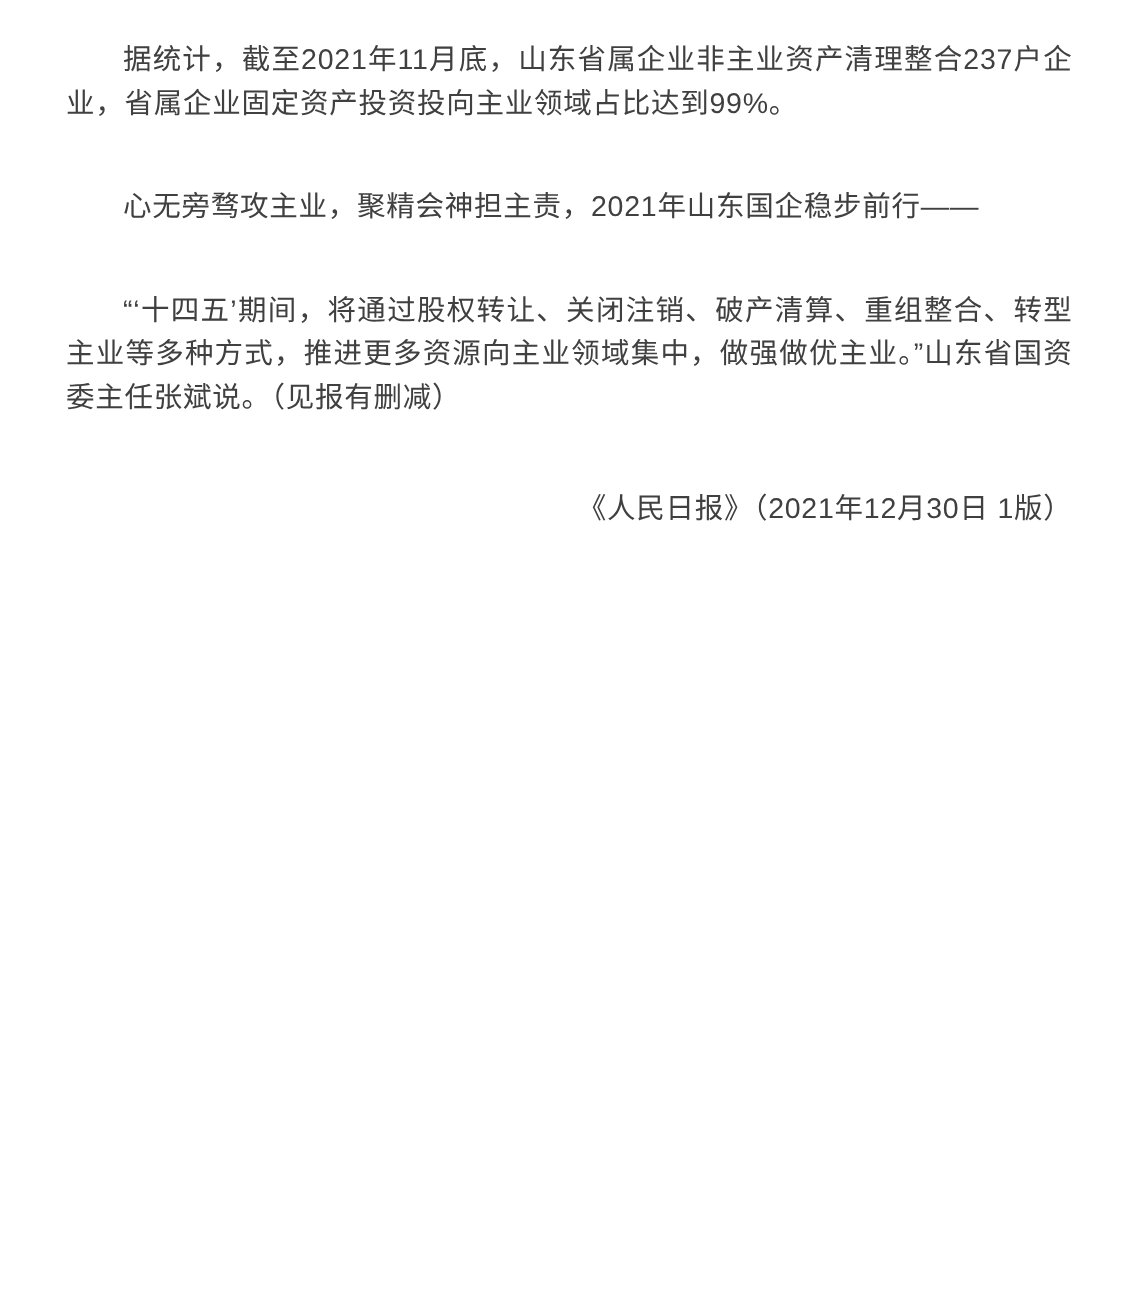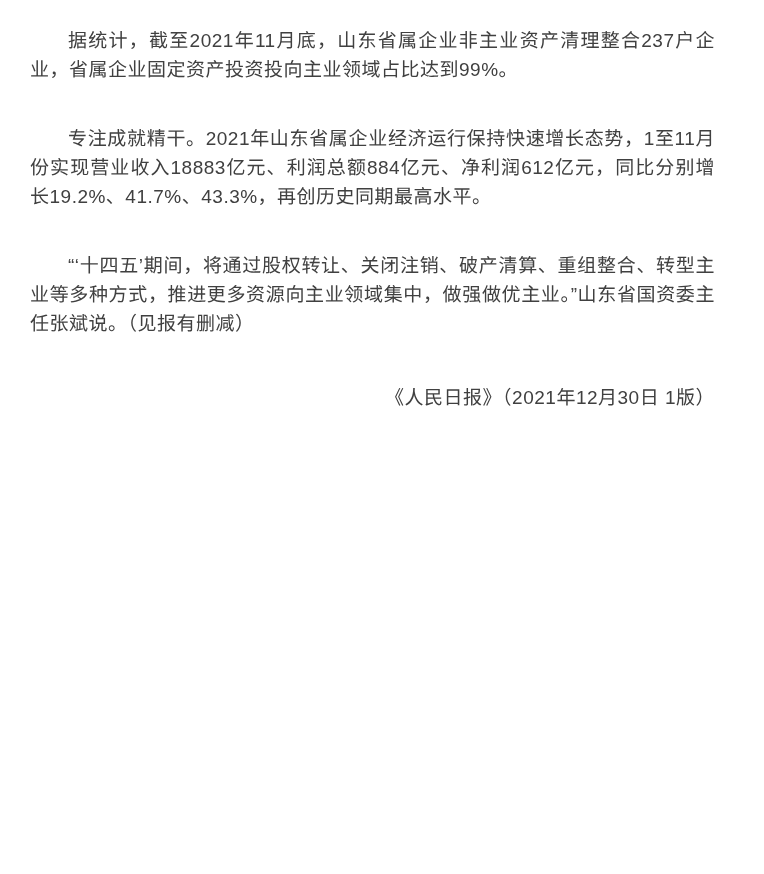--- a/index.html
+++ b/index.html
@@ -18,31 +18,31 @@
     width: 764px;
     min-height: 874px;
     padding: 26px 49px 12px 30px;
     color: #404040;
     font-size: 19px;
     line-height: 29px;
     text-align: justify;
     letter-spacing: 0.5px;
   }
   .article p {
-    margin: 0 0 40px 0;
+    margin: 0 0 40px 14px;
     text-indent: 2em;
   }
   .article p.citation {
     text-indent: 0;
     text-align: right;
     margin-top: 45px;
     margin-bottom: 0;
   }
 </style>
 </head>
 <body>
 
 <div class="article">
   <p>据统计，截至2021年11月底，山东省属企业非主业资产清理整合237户企业，省属企业固定资产投资投向主业领域占比达到99%。</p>
-  <p>专注成就精干。2021年山东省属企业经济运行保持快速增长态势，1至11月份实现营业收入18883亿元、利润总额884亿元、净利润612亿元，同比分别增长19.2%、41.7%、43.3%，再创历史同期最高水平。</p>
+  <p>心无旁骛攻主业，聚精会神担主责，2021年山东国企稳步前行——</p>
   <p>“‘十四五’期间，将通过股权转让、关闭注销、破产清算、重组整合、转型主业等多种方式，推进更多资源向主业领域集中，做强做优主业。”山东省国资委主任张斌说。（见报有删减）</p>
   <p class="citation">《人民日报》（2021年12月30日 1版）</p>
 </div>
 
 </body></html>

